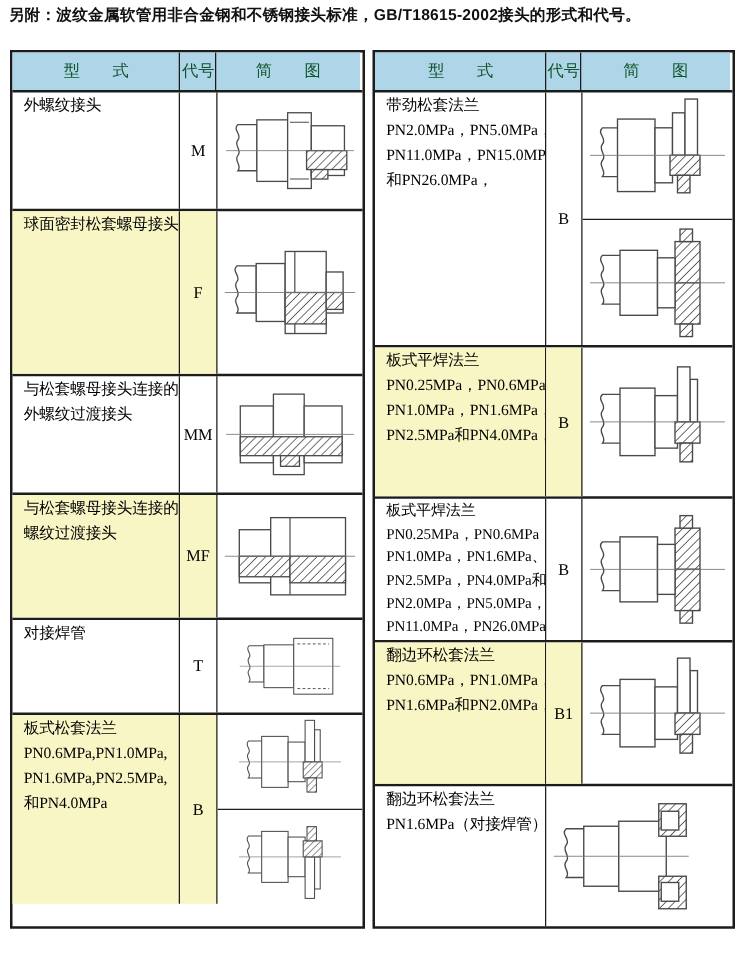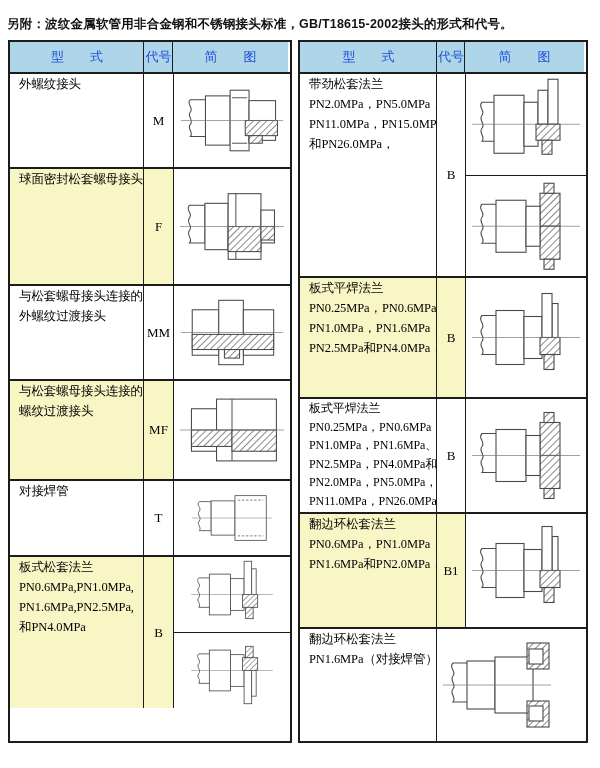--- a/index.html
+++ b/index.html
@@ -5,21 +5,21 @@
   * { box-sizing: border-box; margin: 0; padding: 0; }
   html,body { width: 600px; height: 768px; }
   body {
     background: #ffffff;
     position: relative;
     overflow: hidden;
     font-family: "Liberation Serif", "DejaVu Serif", serif;
     color: var(--text, #000);
   }
   .title {
-    position: absolute; left: 7px; top: 16px;
+    position: absolute; left: 7px; top: 4px;
     font-family: "Liberation Sans", "DejaVu Sans", sans-serif;
     font-weight: bold; font-size: 12.5px; letter-spacing: .2px;
     color: #111;
   }
   .tables { position: absolute; left: 8px; top: 40px; display: flex; gap: 6px; }
   .tbl { border: 2px solid var(--border, #1c1c1c); background: #fff; }
   .row { display: flex; border-top: 2px solid var(--border, #1c1c1c); }
   .row.head { border-top: none; }
   .c { overflow: hidden; }
   .c.type {
@@ -35,21 +35,21 @@
     font-size: 13px;
   }
   .c.dia { padding: 2px; display: flex; align-items: center; justify-content: center; }
   .c.dia.split { flex-direction: column; padding: 0; align-items: stretch; }
   .sub { flex: 1; width: 100%; min-height: 0; border-top: 1px solid var(--border, #1c1c1c); padding: 2px; }
   .sub:first-child { border-top: none; }
   .diagram { width: 100%; height: 100%; }
   .head .c {
     background: var(--header-bg, #aed6e8);
     display: flex; align-items: center; justify-content: center;
-    font-size: 13px; padding-left: 0; color: #1d4ed8;
+    font-size: 13px; padding-left: 0; color: #14532d;
   }
   .hl { background: var(--highlight-bg, #f9f6c6); }
   .ltype { width: 134px; } .lcode { width: 30px; } .ldia { width: 116px; }
   .rtype { width: 137px; } .rcode { width: 29px; } .rdia { width: 120px; }
 </style>
 </head>
 <body>
 
 <svg width="0" height="0" style="position:absolute" aria-hidden="true">
   <defs>
@@ -86,21 +86,21 @@
               <line x1="58" y1="71" x2="74" y2="71" stroke="#4a4a4a" stroke-width="1"></line>
               <rect x="76" y="26" width="28" height="42" fill="#fff" stroke="#4a4a4a" stroke-width="1.1"></rect>
               <rect x="72" y="47" width="34" height="16" fill="url(#hx)" stroke="#4a4a4a" stroke-width="1.1"></rect>
               <rect x="76" y="63" width="14" height="8" fill="url(#hx)" stroke="#4a4a4a" stroke-width="1.1"></rect>
               <line x1="4" y1="47" x2="112" y2="47" stroke="#777" stroke-width="0.7"></line>
             </svg>
           </div>
       </div>
     </div>
 
-    <div class="row" style="height:117px">
+    <div class="row" style="height:132px">
       <div class="c type ltype hl">
         <div>球面密封松套螺母接头</div>
       </div>
       <div class="c code lcode hl">F</div>
       <div class="c dia ldia">
         <div class="diagram">
             <svg viewBox="0 0 116 94" preserveAspectRatio="xMidYMid meet" style="width:100%;height:100%;display:block">
               <path d="M30,25 H14 c-5,4.5 4,8.5 0,13 c-4,4.5 4,8.5 0,13 c-4,4.5 4,8.5 0,13 H30 Z" fill="#fff" stroke="#4a4a4a" stroke-width="1.1"></path>
               <rect x="30" y="23" width="24" height="48" fill="#fff" stroke="#4a4a4a" stroke-width="1.1"></rect>
               <rect x="54" y="13" width="34" height="68" fill="#fff" stroke="#4a4a4a" stroke-width="1.1"></rect>

